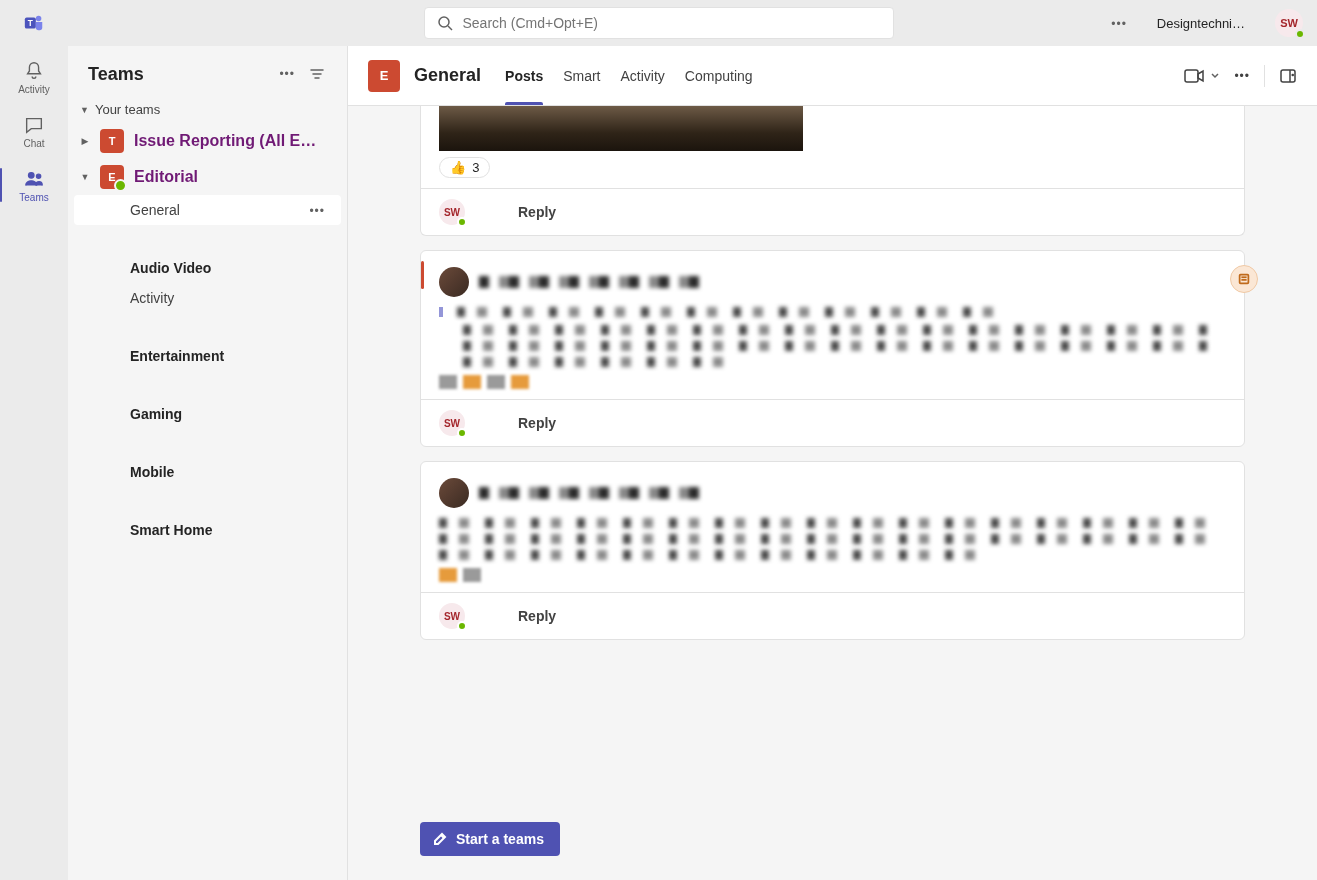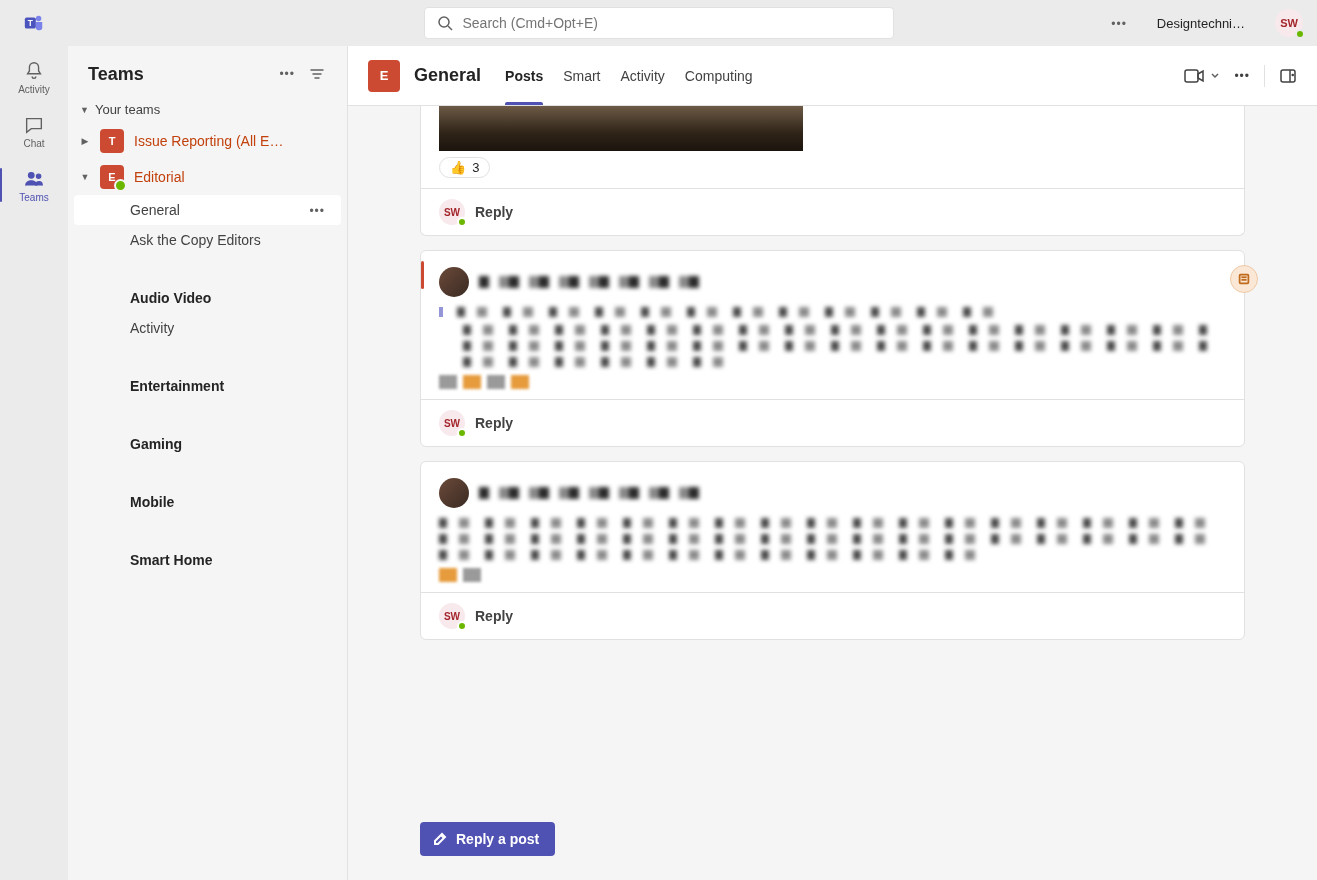--- a/index.html
+++ b/index.html
@@ -34,21 +34,21 @@
   .sidebar-title { font-size:18px; font-weight:700; flex:1; }
   .sidebar-header .icon-btn { color:#616161; cursor:pointer; padding:4px; margin-left:6px; }
   .sidebar-scroll { flex:1; overflow-y:auto; }
   .tree-section-label { display:flex; align-items:center; gap:6px; padding:6px 20px 6px 12px; font-size:13px; color:#424242; }
   .tree-section-label .caret { font-size:9px; color:#616161; }
   .team-row { display:flex; align-items:center; gap:10px; padding:4px 12px 4px 12px; cursor:pointer; height:36px; }
   .team-row .caret { width:10px; font-size:9px; color:#616161; text-align:center; }
   .team-avatar { width:24px; height:24px; border-radius:4px; background:#cc4a31; color:#fff; display:flex; align-items:center; justify-content:center; font-size:11px; font-weight:600; }
   .team-avatar.editorial { position:relative; }
   .team-avatar.editorial::after { content:""; position:absolute; right:-3px; bottom:-3px; width:9px; height:9px; background:#6bb700; border:2px solid #f5f5f5; border-radius:50%; }
-  .team-name { font-size:14px; color:#c2410c; flex:1; overflow:hidden; text-overflow:ellipsis; white-space:nowrap; }
+  .team-name { font-size:16px; color:#701a75; flex:1; overflow:hidden; text-overflow:ellipsis; white-space:nowrap;font-weight:bold; }
   .channel-list { padding-left:0; }
   .channel-row { display:flex; align-items:center; padding:0 16px 0 62px; height:30px; font-size:14px; color:#424242; cursor:pointer; position:relative; }
   .channel-row.active { background:#fff; border-radius:4px; margin:0 6px; padding-left:56px; }
   .channel-row.unread { font-weight:700; color:#242424;margin-top:28px; }
   .channel-row .more { margin-left:auto; color:#616161; display:none; }
   .channel-row.active .more { display:block; }
   .see-all { color:#4f52b2; padding:6px 16px 6px 62px; font-size:13px; cursor:pointer; }
   
   .main { flex:1; background:#fff; display:flex; flex-direction:column; min-width:0; }
   .channel-header { height:60px; border-bottom:1px solid #e1e1e1; display:flex; align-items:center; padding:0 20px; gap:14px; }
@@ -72,21 +72,21 @@
   .blurline.short { width:35%; }
   .blurline.med { width:70%; }
   .blurline.long { width:98%; }
   .blur-head { width:28%; height:12px; background:repeating-linear-gradient(90deg,#2a2a2a 0 10px,#fff 10px 20px,#888 20px 30px); filter:blur(2.2px); }
   .indent-mark { border-left:4px solid #9496d8; padding-left:14px; margin:6px 0 8px 0; }
   .imgblock { width:364px; height:45px; background:linear-gradient(180deg,#6d5a46 0%, #2f2418 60%, #1b140d 100%); }
   .reaction { display:inline-flex; align-items:center; gap:6px; border:1px solid #e1e1e1; border-radius:14px; padding:2px 10px; font-size:13px; margin-top:6px; cursor:pointer; }
   .reply-row { border-top:1px solid #e1e1e1; padding:10px 18px; display:flex; align-items:center; gap:10px; cursor:pointer; }
   .reply-row .avatar { width:26px; height:26px; font-size:10px; }
   .reply-row .avatar .presence { border-color:#fff; }
-  .reply-label { font-weight:600; color:#424242; }
+  .reply-label { font-weight:600; color:#424242;margin-left:43px; }
   .post-side-icon { position:absolute; right:-14px; top:14px; width:28px; height:28px; border-radius:50%; background:#fbe7d5; border:1px solid #f0c9a5; display:flex; align-items:center; justify-content:center; }
   .post-side-icon svg { width:14px; height:14px; stroke:#c06a1b; fill:none; stroke-width:2; }
   .post.red-edge::before { content:""; position:absolute; left:0; top:10px; bottom:auto; height:28px; width:3px; background:#cc4a31; border-radius:2px; }
   .blur-chips { display:flex; gap:6px; margin-top:8px; }
   .chip { width:18px; height:14px; background:#e69b3c; filter:blur(1.8px); }
   .chip.grey { background:#9a9a9a; }
   
   .compose { padding:18px 72px 24px 72px; background:#f5f5f5; }
   .start-post { background:#4f52b2; color:#fff; border:none; border-radius:4px; padding:9px 16px 9px 12px; font-size:14px; font-weight:600; display:inline-flex; align-items:center; gap:8px; cursor:pointer; }
   .start-post svg { width:16px; height:16px; stroke:#fff; fill:none; stroke-width:2; }
@@ -179,23 +179,20 @@
           <span class="caret">▼</span>
           <div class="team-avatar editorial">E</div>
           <span class="team-name">Editorial</span>
         </div>
 
         <div class="channel-list">
           <div class="channel-row active">
             <span>General</span>
             <span class="more dots"></span>
           </div>
-          <div class="channel-row">
-              <span>Ask the Copy Editors</span>
-            </div>
           <div class="channel-row unread">
               <span>Audio Video</span>
             </div>
           <div class="channel-row">
               <span>Activity</span>
             </div>
           <div class="channel-row unread">
               <span>Entertainment</span>
             </div>
           <div class="channel-row unread">
@@ -324,19 +321,19 @@
         </div>
 
       </div>
 
       <div class="compose">
         <button class="start-post">
           <svg viewBox="0 0 16 16">
               <path d="M3 13V10l7-7 3 3-7 7H3z"></path>
               <path d="M9 4l3 3"></path>
             </svg>
-          <span>Reply a post</span>
+          <span>Start a teams</span>
         </button>
       </div>
 
     </div>
   </div>
 </div>
 
 </body></html>

